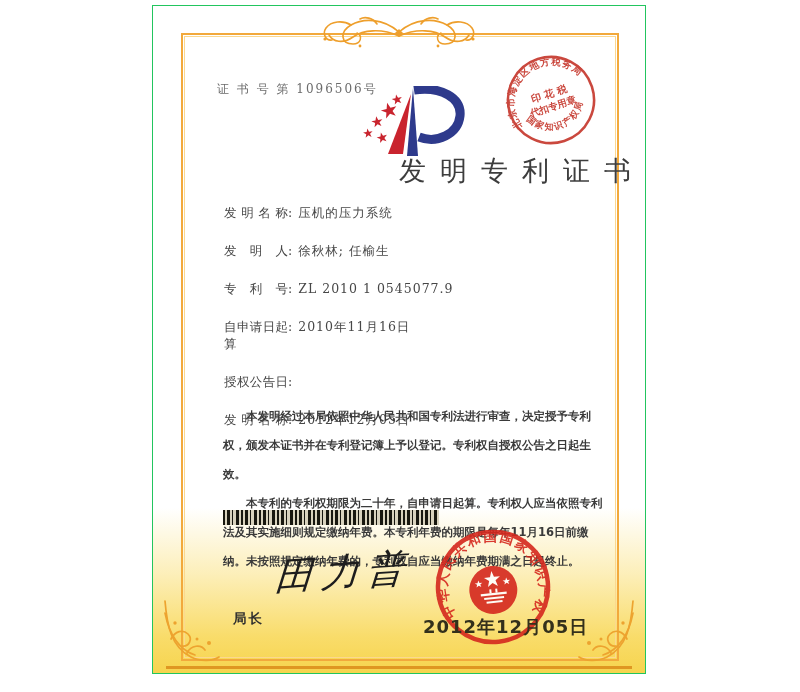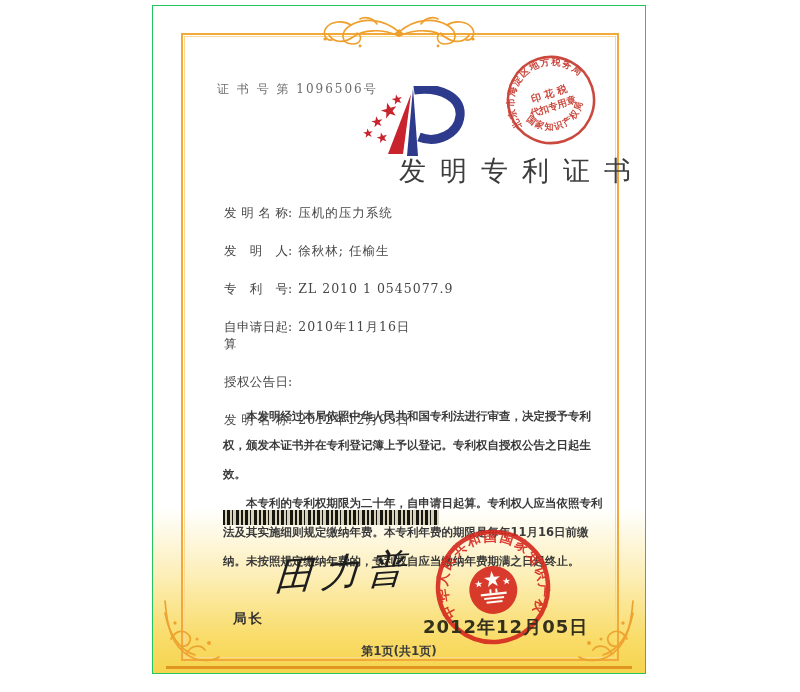--- a/index.html
+++ b/index.html
@@ -201,16 +201,15 @@
           <polygon points="74,52 75,54.6 77.8,54.6 75.6,56.2 76.4,58.8 74,57.2 71.6,58.8 72.4,56.2 70.2,54.6 73,54.6" fill="#ffffff"></polygon>
           <rect x="47" y="66" width="26" height="2.2" fill="#ffffff"></rect>
           <rect x="50" y="70" width="20" height="2" fill="#ffffff"></rect>
           <rect x="52" y="74" width="16" height="2" fill="#ffffff"></rect>
           <rect x="56" y="62" width="2" height="4" fill="#ffffff"></rect>
           <rect x="62" y="62" width="2" height="4" fill="#ffffff"></rect>
         </g>
       </g>
     </svg>
 
-    <div class="page-footer">第1页(共1页)</div>
 
   </div>
 </div>
 
 </body></html>

